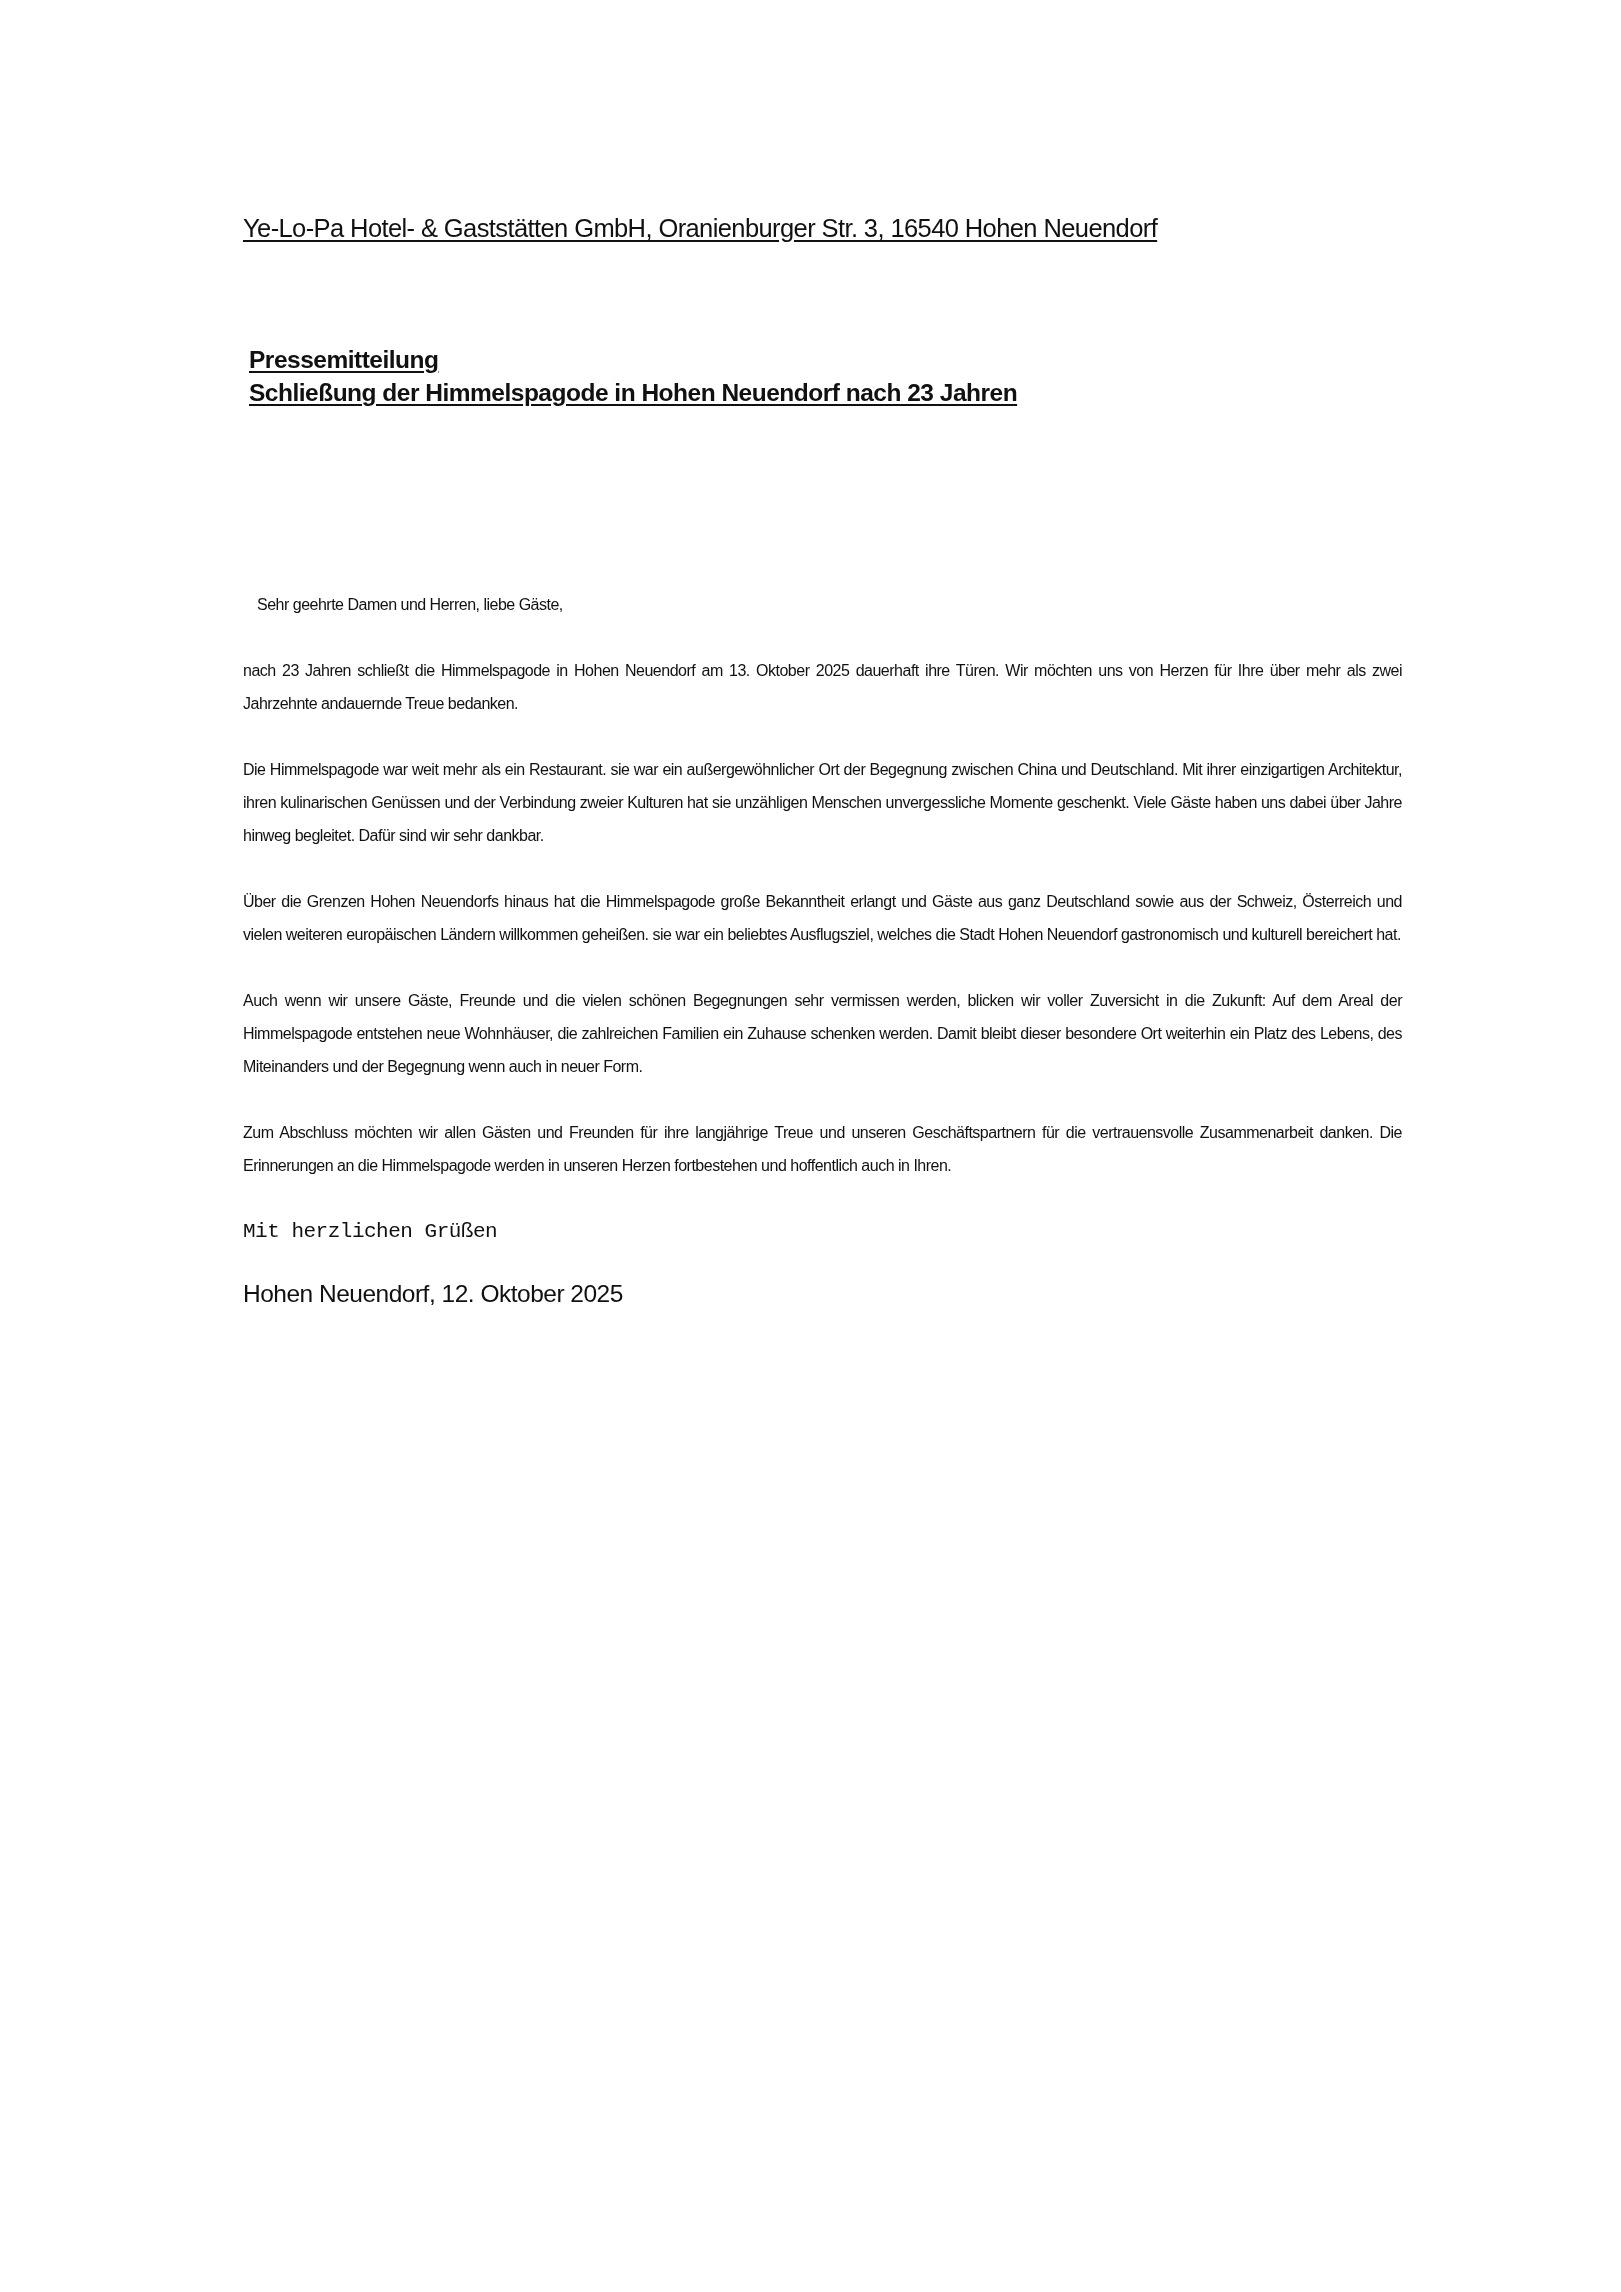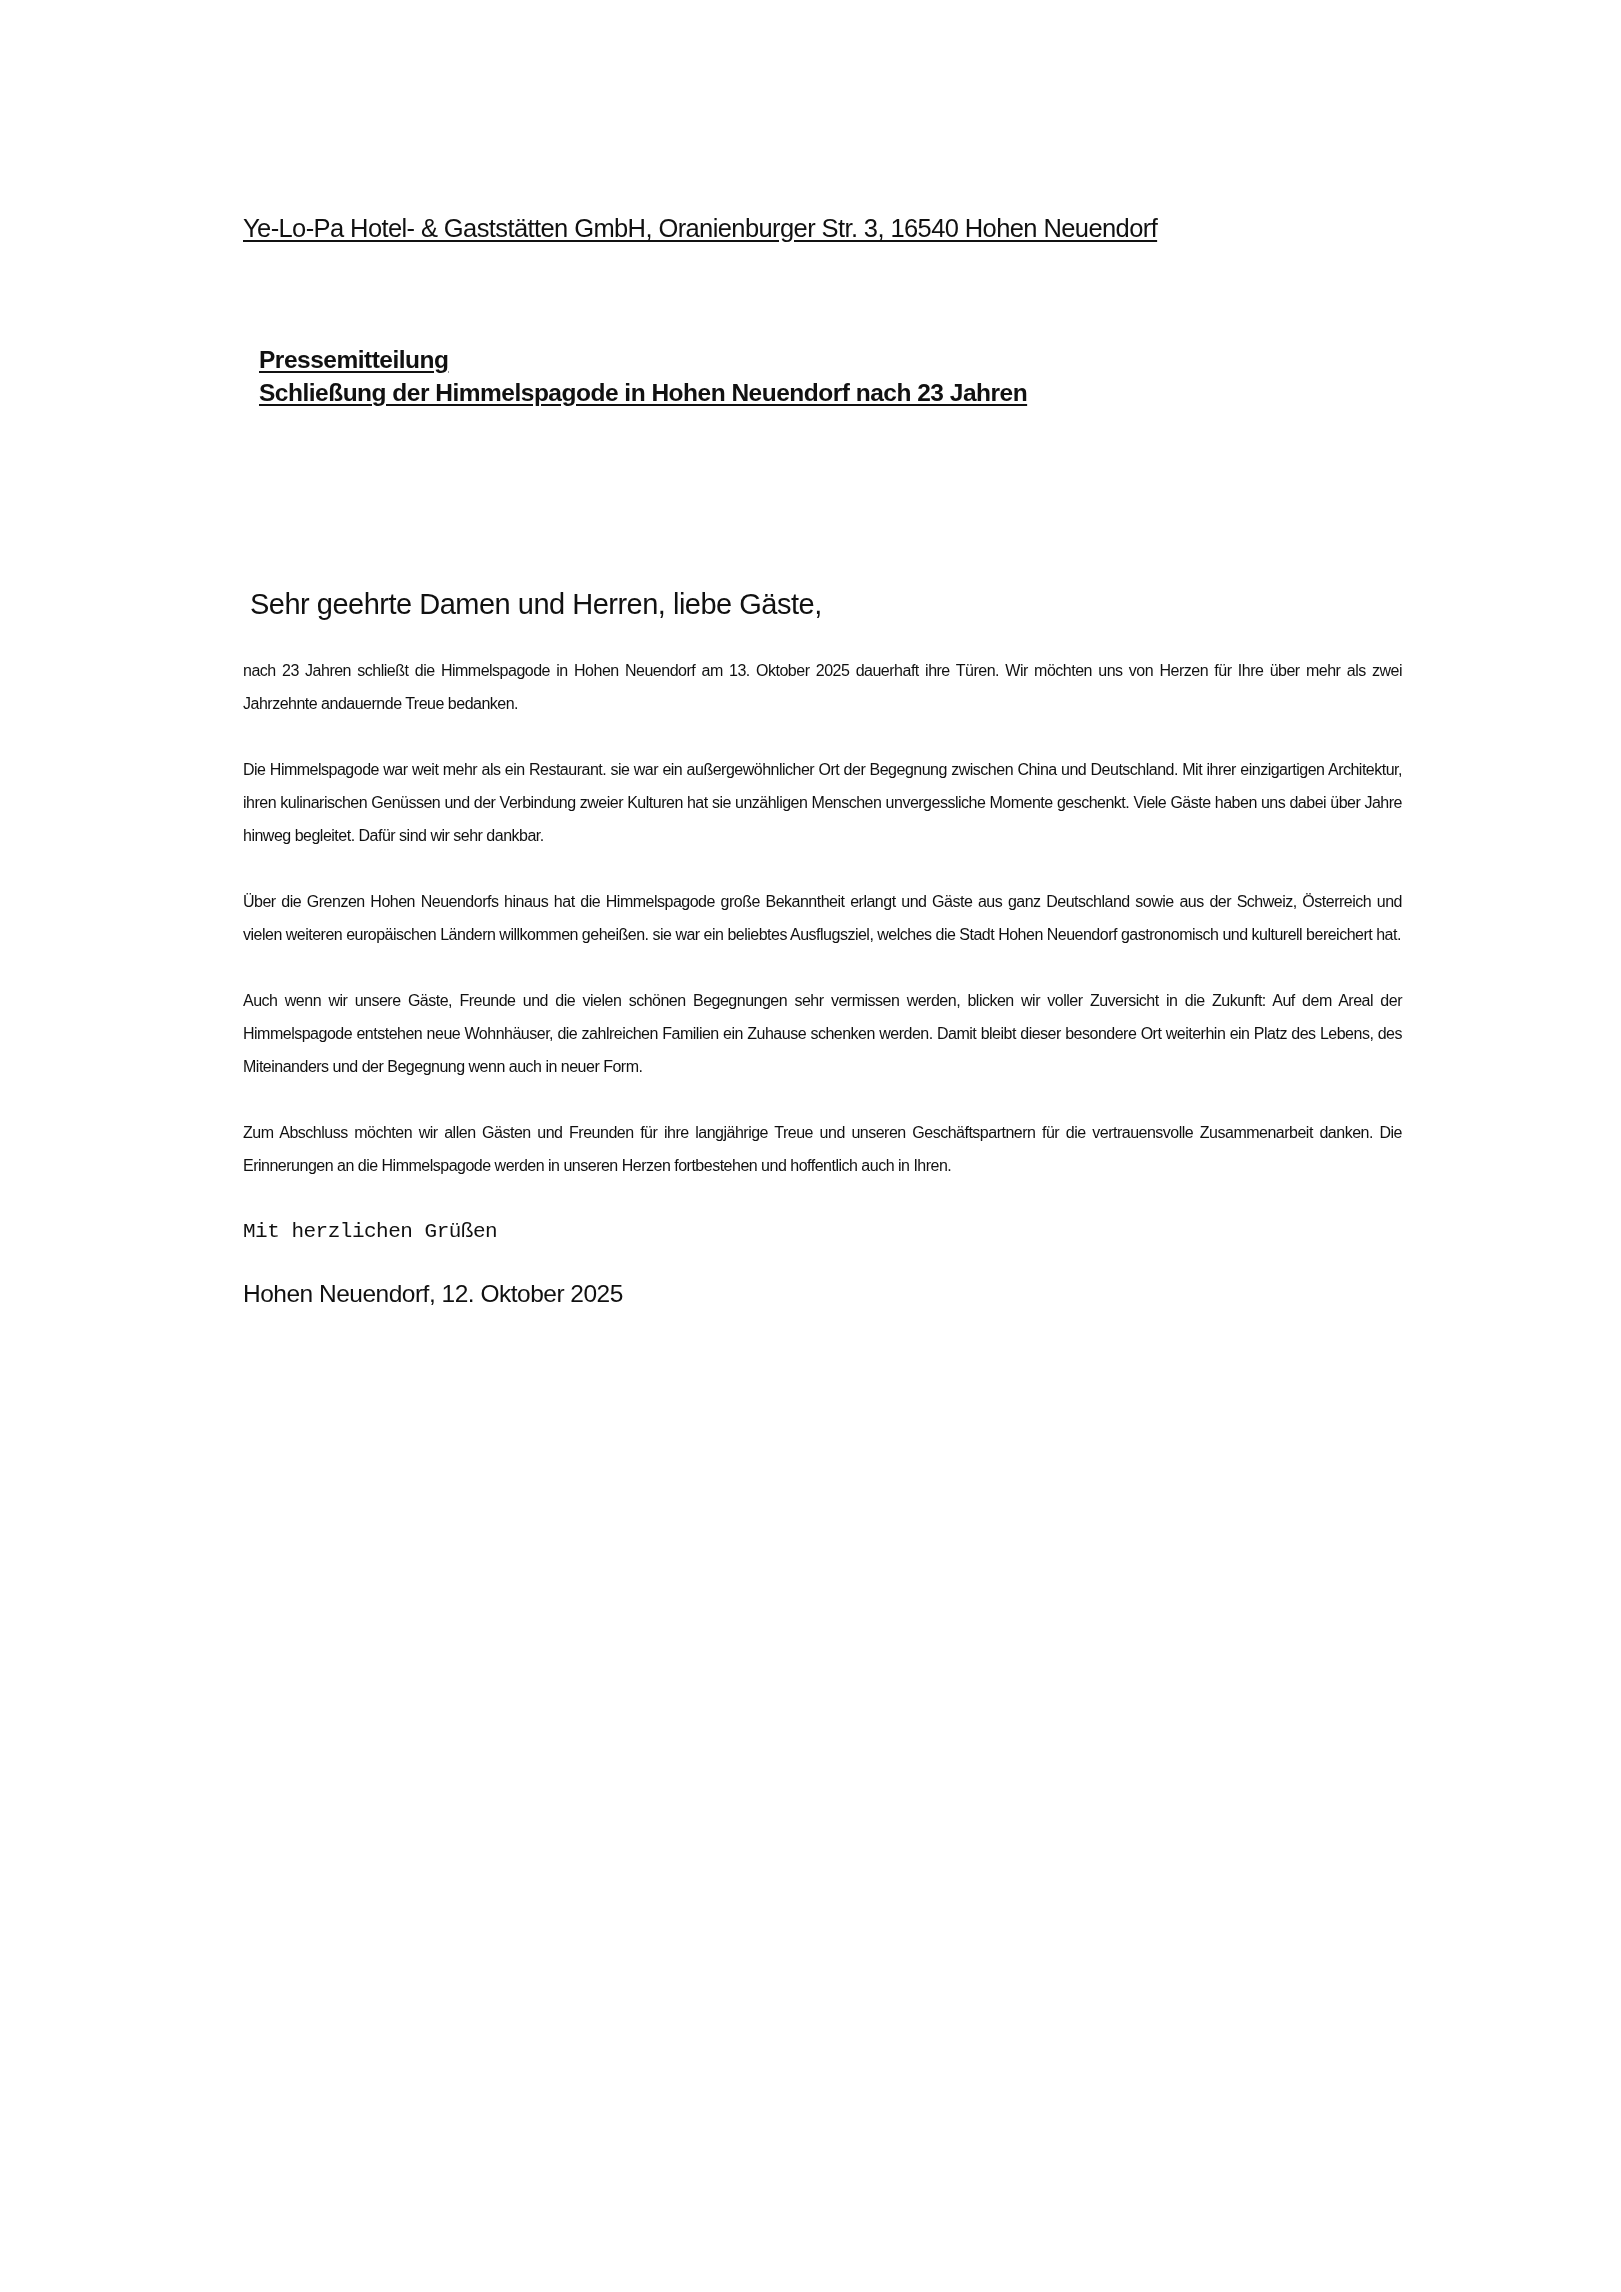--- a/index.html
+++ b/index.html
@@ -28,43 +28,43 @@
       top: 214px;
       font-size: 25.5px;
       line-height: 29px;
       text-decoration: underline;
       text-underline-offset: 2.9px;
       white-space: nowrap;
       letter-spacing: -0.6px;
     }
     .headline-block {
       position: absolute;
-      left: 259px;
+      left: 249px;
       top: 343px;
       width: 1157px;
     }
     .headline {
       font-size: 24.5px;
       line-height: 33px;
       font-weight: bold;
       text-decoration: underline;
       text-underline-offset: 2.9px;
       white-space: nowrap;
       letter-spacing: -0.5px;
     }
     .body-block {
       position: absolute;
       left: 243px;
       top: 588px;
       width: 1159px;
     }
     .salutation {
-      font-size: 29px;
+      font-size: 16px;
       line-height: 33px;
-      margin: 0 0 33px 7px;
+      margin: 0 0 33px 14px;
       letter-spacing: -0.5px;
     }
     .para {
       font-size: 16px;
       line-height: 33px;
       margin: 0 0 33px 0;
       text-align: justify;
       text-align-last: left;
       letter-spacing: -0.5px;
     }

